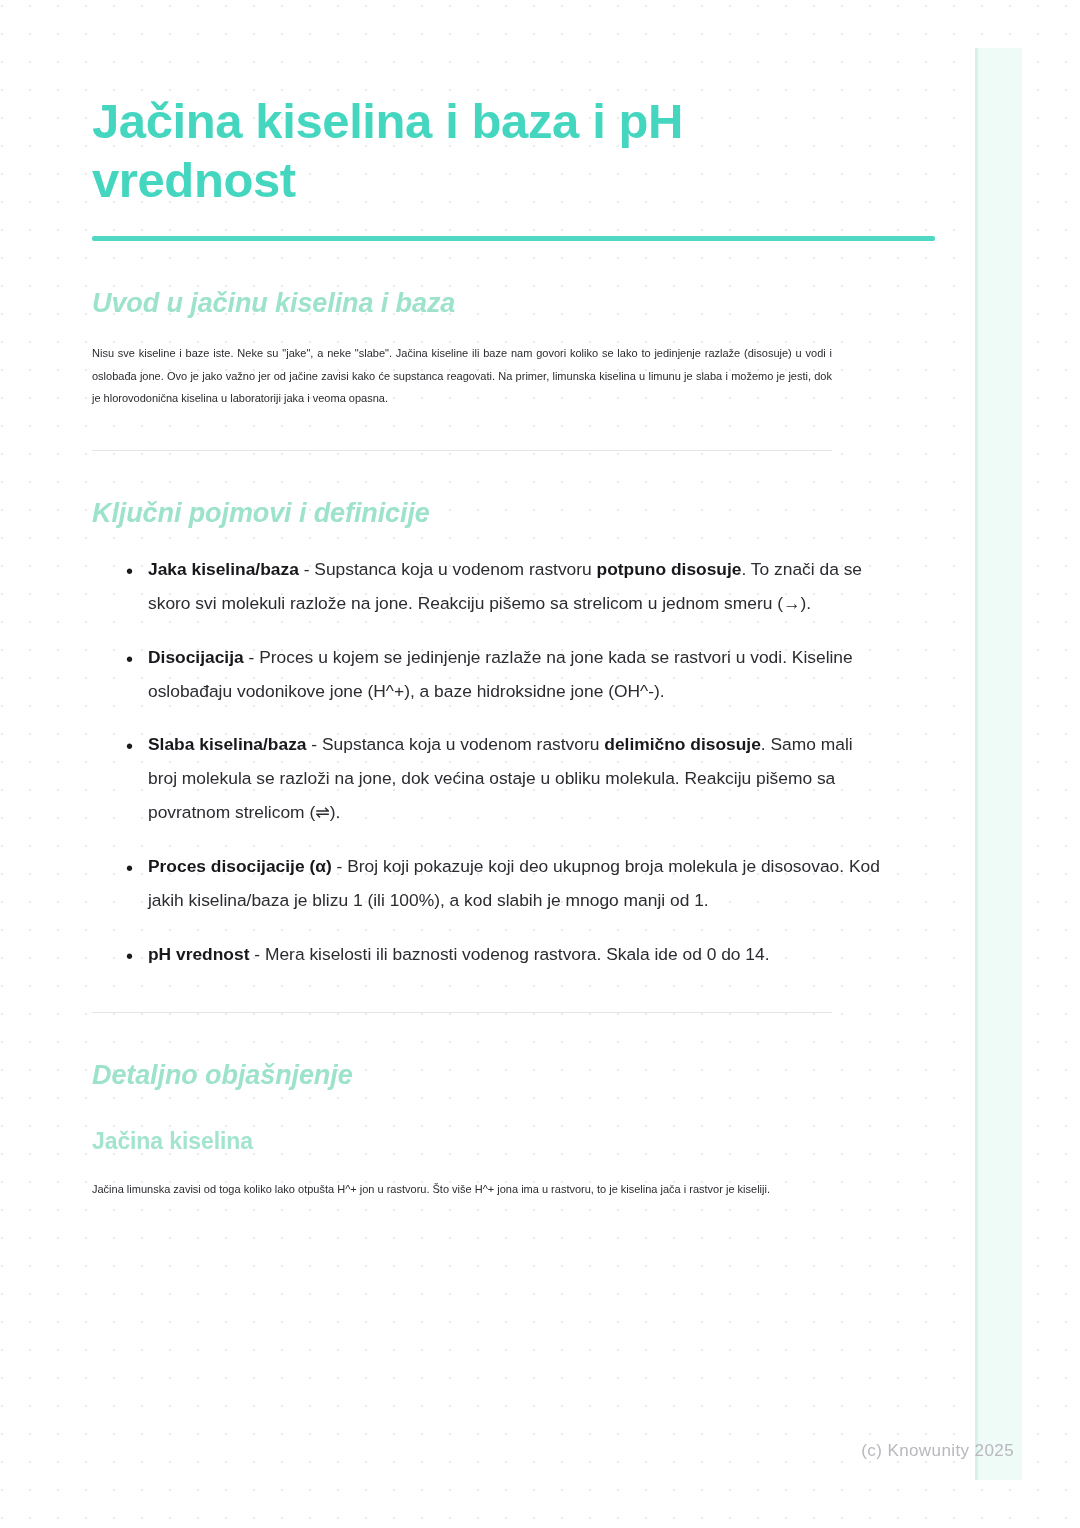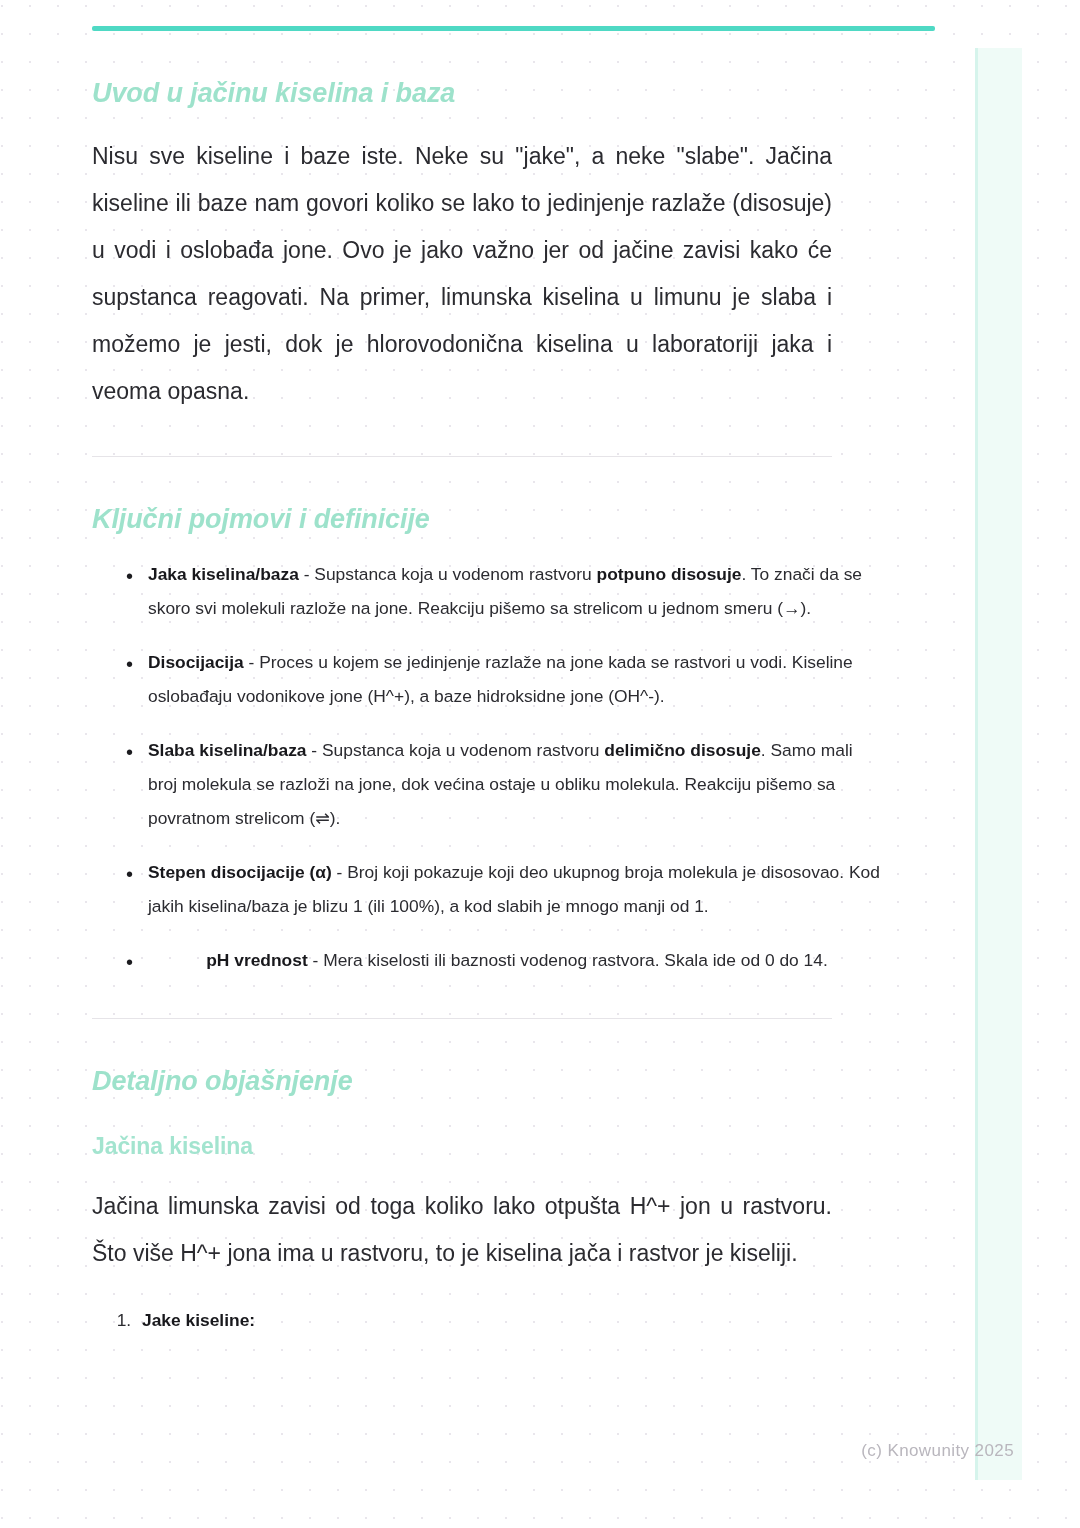--- a/index.html
+++ b/index.html
@@ -91,21 +91,21 @@
     line-height: 1.25;
     font-weight: bold;
     color: #a3e4cf;
     letter-spacing: -0.1px;
   }
 
   
   p.body-text {
     margin: 0;
     padding-top: 22px;
-    font-size: 23px;
+    font-size: 11px;
     line-height: 2.05;
     color: #2b2b30;
     text-align: justify;
     width: 740px;
   }
 
   
   .divider {
     margin-top: 40px;
     width: 740px;
@@ -122,21 +122,21 @@
   }
   ul.term-list > li {
     position: relative;
     padding-left: 22px;
     margin-bottom: 20px;
     font-size: 17.4px;
     line-height: 1.95;
     color: #2b2b30;
     text-align: left;
   }
-  ul.term-list > li:last-child { margin-bottom: 0; text-align: center; }
+  ul.term-list > li:last-child { margin-bottom: 0; }
   ul.term-list > li::before {
     content: "\2022";
     position: absolute;
     left: 0;
     top: -1px;
     font-size: 20px;
     color: #1b1b1f;
     line-height: 1.95;
   }
 
@@ -170,55 +170,51 @@
 </style>
 </head>
 <body>
 
 <div id="dot-grid"></div>
 <div id="side-panel"></div>
 
 <div id="page">
   <div class="content">
 
+    <h1 class="doc-title">Jačina kiselina i baza i pH vrednost</h1>
     <div class="title-rule"></div>
 
     <h2 class="section-heading">Uvod u jačinu kiselina i baza</h2>
     <p class="body-text">Nisu sve kiseline i baze iste. Neke su "jake", a neke "slabe". Jačina kiseline ili baze nam govori koliko se lako to jedinjenje razlaže (disosuje) u vodi i oslobađa jone. Ovo je jako važno jer od jačine zavisi kako će supstanca reagovati. Na primer, limunska kiselina u limunu je slaba i možemo je jesti, dok je hlorovodonična kiselina u laboratoriji jaka i veoma opasna.</p>
 
     <div class="divider"></div>
 
     <h2 class="section-heading">Ključni pojmovi i definicije</h2>
 
     <ul class="term-list">
       <li>
         <span class="b">Jaka kiselina/baza</span><span> - </span><span>Supstanca koja u vodenom rastvoru </span><span class="b">potpuno disosuje</span><span>. To znači da se skoro svi molekuli razlože na jone. Reakciju pišemo sa strelicom u jednom smeru (→).</span>
       </li>
       <li>
         <span class="b">Disocijacija</span><span> - </span><span>Proces u kojem se jedinjenje razlaže na jone kada se rastvori u vodi. Kiseline oslobađaju vodonikove jone (H^+), a baze hidroksidne jone (OH^-).</span><span class="b"></span><span></span>
       </li>
       <li>
         <span class="b">Slaba kiselina/baza</span><span> - </span><span>Supstanca koja u vodenom rastvoru </span><span class="b">delimično disosuje</span><span>. Samo mali broj molekula se razloži na jone, dok većina ostaje u obliku molekula. Reakciju pišemo sa povratnom strelicom (⇌).</span>
       </li>
       <li>
-        <span class="b">Stepen disocijacije (α)</span><span> - </span><span>Broj koji pokazuje koji deo ukupnog broja molekula je disosovao. Kod jakih kiselina/baza je blizu 1 (ili 100%), a kod slabih je mnogo manji od 1.</span><span class="b"></span><span></span>
+        <span class="b">Proces disocijacije (α)</span><span> - </span><span>Broj koji pokazuje koji deo ukupnog broja molekula je disosovao. Kod jakih kiselina/baza je blizu 1 (ili 100%), a kod slabih je mnogo manji od 1.</span><span class="b"></span><span></span>
       </li>
       <li>
         <span class="b">pH vrednost</span><span> - </span><span>Mera kiselosti ili baznosti vodenog rastvora. Skala ide od 0 do 14.</span><span class="b"></span><span></span>
       </li>
     </ul>
 
     <div class="divider"></div>
 
     <h2 class="section-heading">Detaljno objašnjenje</h2>
     <h3 class="sub-heading">Jačina kiselina</h3>
     <p class="body-text">Jačina limunska zavisi od toga koliko lako otpušta H^+ jon u rastvoru. Što više H^+ jona ima u rastvoru, to je kiselina jača i rastvor je kiseliji.</p>
 
-    <ol class="num-list">
-      <li>
-        <span class="b">Jake kiseline:</span>
-      </li>
-    </ol>
 
   </div>
 </div>
 
 <div id="watermark">(c) Knowunity 2025</div>
 
 </body></html>

